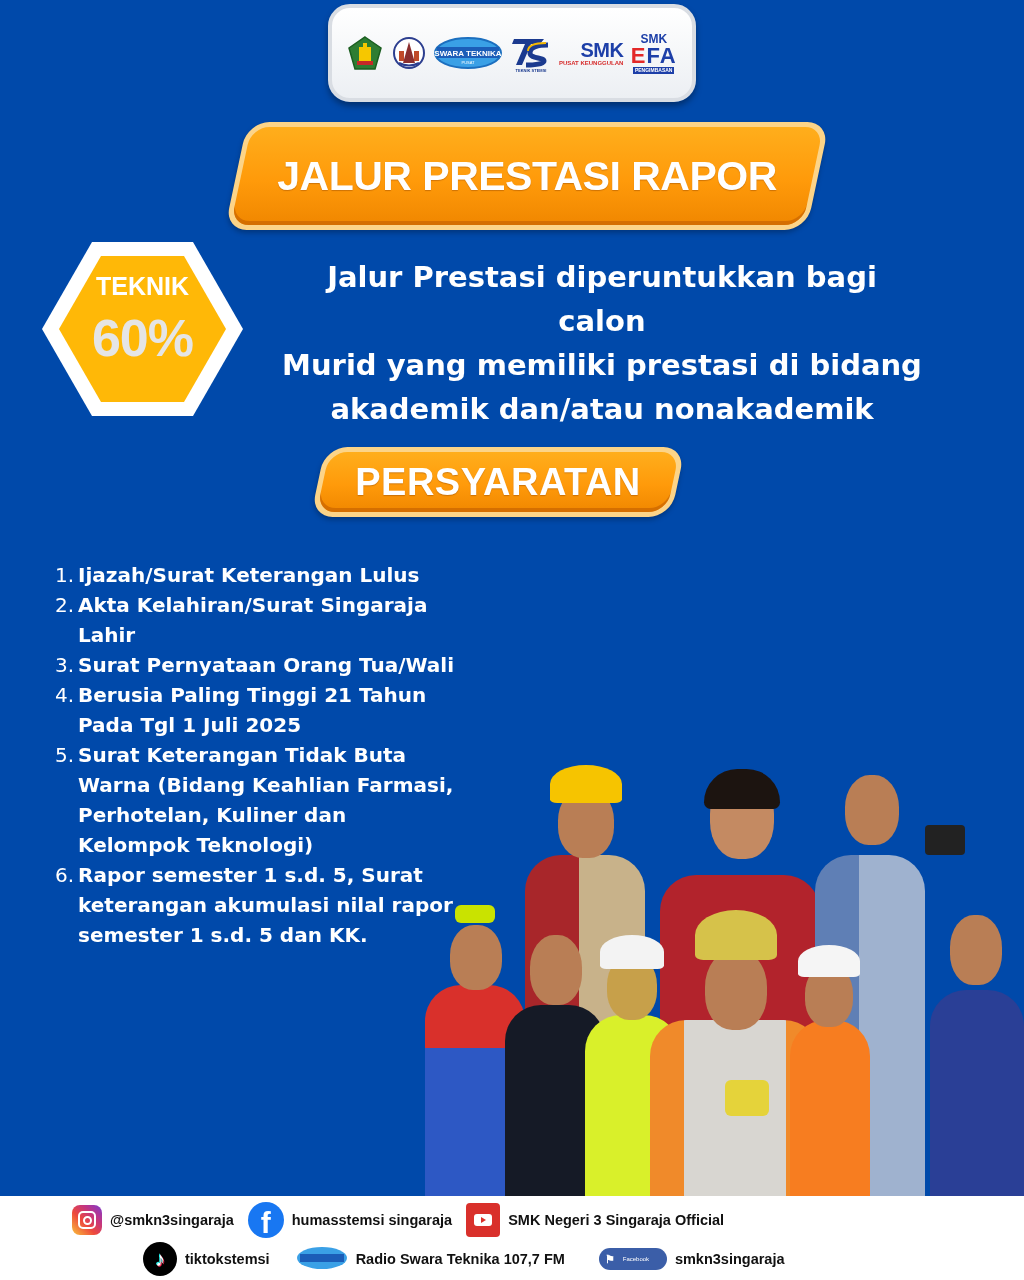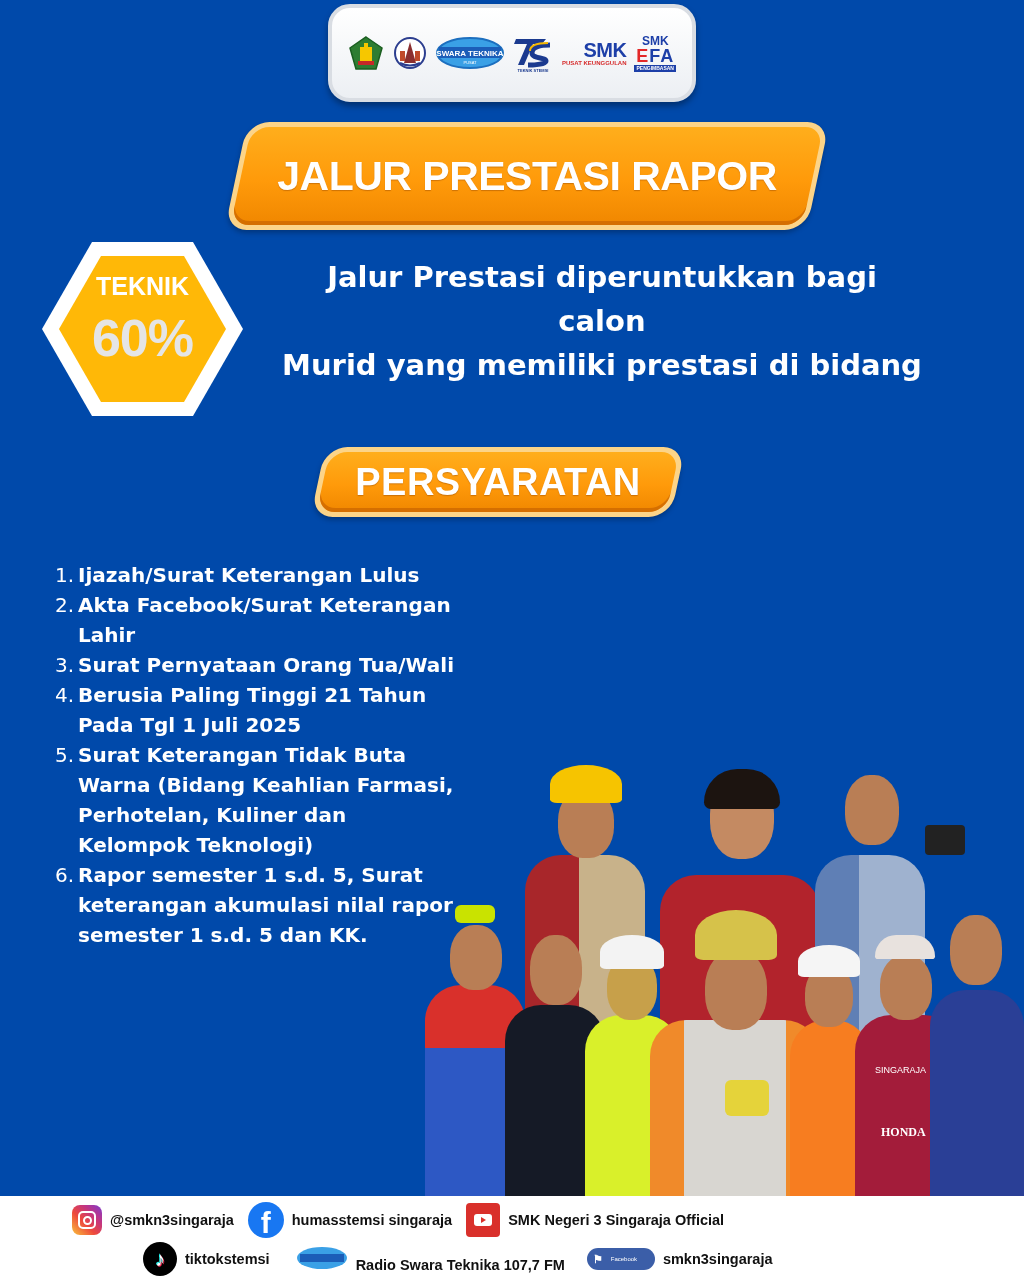--- a/index.html
+++ b/index.html
@@ -28,21 +28,21 @@
       display: flex; flex-direction: column; align-items: flex-end;
     }
     .logo-text-smk small {
       color: #d62b2b; font-size: 6px; font-weight: 700; letter-spacing: 0;
     }
     .logo-efa {
       display: flex; flex-direction: column; align-items: center;
       font-family: "Liberation Sans", sans-serif; font-weight: 900; line-height: 1;
     }
     .logo-efa .top { color: #1d3fa8; font-size: 12px; }
-    .logo-efa .mid { color: #1d3fa8; font-size: 18px; letter-spacing: 1px; }
+    .logo-efa .mid { color: #1d3fa8; font-size: 22px; letter-spacing: 1px; }
     .logo-efa .mid b { color: #e32828; }
     .logo-efa .bot { background: #1d3fa8; color: #fff; font-size: 5px; padding: 1px 2px; }
 
     
     .banner {
       position: absolute;
       background: #fcd488;
       transform: skewX(-12deg);
       border-radius: 22px;
       box-shadow: 0 3px 5px rgba(0,0,0,.25);
@@ -216,35 +216,36 @@
     <polygon points="52,2 153,2 203,89 153,176 52,176 2,89" fill="#ffffff"></polygon>
     <polygon points="61,16 144,16 186,89 144,162 61,162 19,89" fill="#ffb807"></polygon>
   </svg>
   <div class="hex-label">TEKNIK</div>
   <div class="hex-value">60%</div>
 </div>
 
 <div class="description">
   <div>Jalur Prestasi diperuntukkan bagi calon</div>
   <div>Murid yang memiliki prestasi di bidang</div>
+  <div>akademik dan/atau nonakademik</div>
 </div>
 
 <div class="banner banner-req">
   <div class="banner-inner"></div>
   <div class="banner-text">PERSYARATAN</div>
 </div>
 
 <ol class="req-list">
   <li class="req-item">
     <span class="req-num">1.</span>
     <span class="req-text">Ijazah/Surat Keterangan Lulus</span>
   </li>
   <li class="req-item">
     <span class="req-num">2.</span>
-    <span class="req-text">Akta Facebook/Surat Keterangan Lahir</span>
+    <span class="req-text">Akta Kelahiran/Surat Singaraja Lahir</span>
   </li>
   <li class="req-item">
     <span class="req-num">3.</span>
     <span class="req-text">Surat Pernyataan Orang Tua/Wali</span>
   </li>
   <li class="req-item">
     <span class="req-num">4.</span>
     <span class="req-text">Berusia Paling Tinggi 21 Tahun Pada Tgl 1 Juli 2025</span>
   </li>
   <li class="req-item">
@@ -293,27 +294,20 @@
     <div class="body" style="left:0;top:110px;width:170px;height:176px;background:linear-gradient(90deg,#f08a2a 0 20%,#d8d6d1 20% 80%,#f08a2a 80% 100%);"></div>
     <div class="head" style="left:55px;top:40px;width:62px;height:80px;"></div>
     <div class="helmet" style="left:45px;top:0;width:82px;height:50px;background:#d6c24a;"></div>
     <div style="position:absolute;left:75px;top:170px;width:44px;height:36px;background:#e5d33a;border-radius:6px;"></div>
   </div>
   <div class="person" style="left:365px;top:185px;width:80px;height:251px;">
     <div class="body" style="left:0;top:75px;width:80px;height:176px;background:#f77d20;"></div>
     <div class="head" style="left:15px;top:20px;width:48px;height:62px;"></div>
     <div class="helmet" style="left:8px;top:0;width:62px;height:32px;background:#f5f5f5;"></div>
   </div>
-  <div class="person" style="left:430px;top:175px;width:105px;height:261px;">
-    <div class="body" style="left:0;top:80px;width:105px;height:181px;background:#a31c3a;"></div>
-    <div class="head" style="left:25px;top:20px;width:52px;height:65px;"></div>
-    <div style="position:absolute;left:20px;top:0;width:60px;height:24px;background:#e8e2de;border-radius:30px 30px 4px 4px;"></div>
-    <div style="position:absolute;left:20px;top:130px;font-size:9px;color:#fff;font-family:'Liberation Sans',sans-serif;">SINGARAJA</div>
-    <div style="position:absolute;left:26px;top:190px;font-size:12px;color:#fff;font-weight:700;font-family:'Liberation Serif',serif;">HONDA</div>
-  </div>
   <div class="person" style="left:505px;top:150px;width:94px;height:286px;">
     <div class="body" style="left:0;top:80px;width:94px;height:206px;background:#2a3f96;"></div>
     <div class="head" style="left:20px;top:5px;width:52px;height:70px;"></div>
   </div>
 </div>
 
 <div class="footer">
   <div class="footer-row r1">
     <div class="social social-ig">
       <span class="ico"></span>
@@ -328,21 +322,21 @@
           <span></span>
         </span>
       <span>SMK Negeri 3 Singaraja Official</span>
     </div>
   </div>
   <div class="footer-row r2">
     <div class="social" style="margin-right:26px;">
       <span class="ico tt-circle">♪</span>
       <span>tiktokstemsi</span>
     </div>
-    <div class="social" style="margin-right:22px;align-items:flex-end;">
+    <div class="social" style="margin-right:34px;">
       <span class="ico">
         <svg width="52" height="24" viewBox="0 0 52 24">
           <ellipse cx="26" cy="12" rx="25" ry="11" fill="#3aa0e6"></ellipse>
           <rect x="4" y="8" width="44" height="8" fill="#1b5db8"></rect>
         </svg>
       </span>
       <span>Radio Swara Teknika 107,7 FM</span>
     </div>
     <div class="social">
       <span class="ico fbpage">

